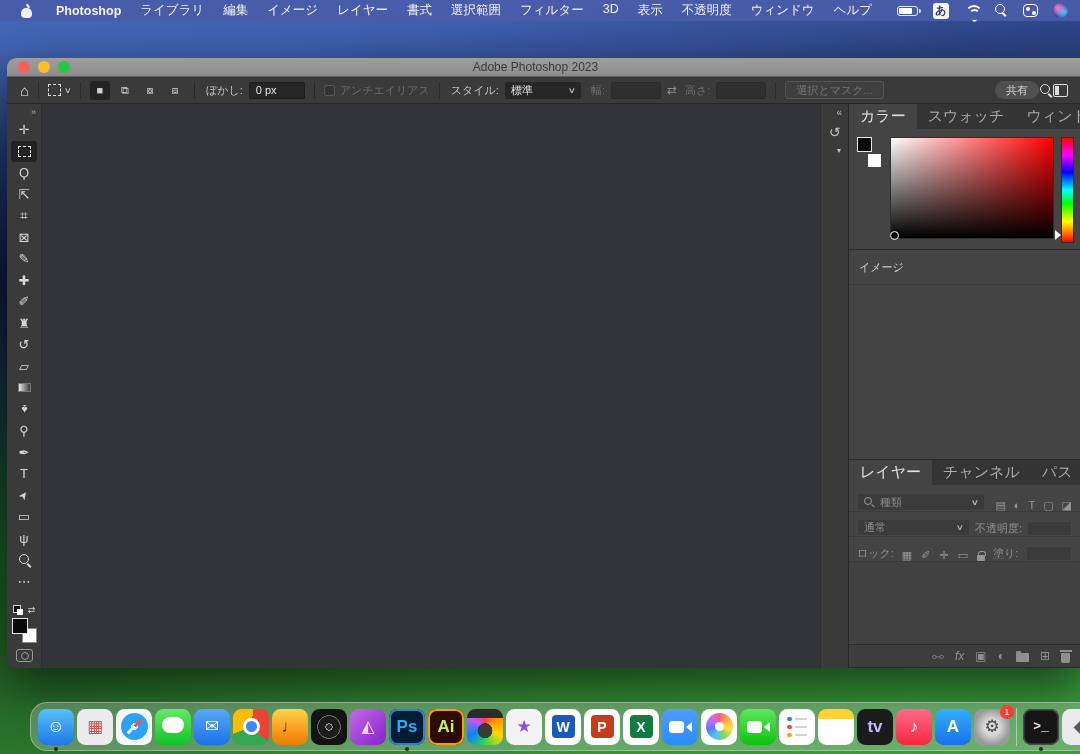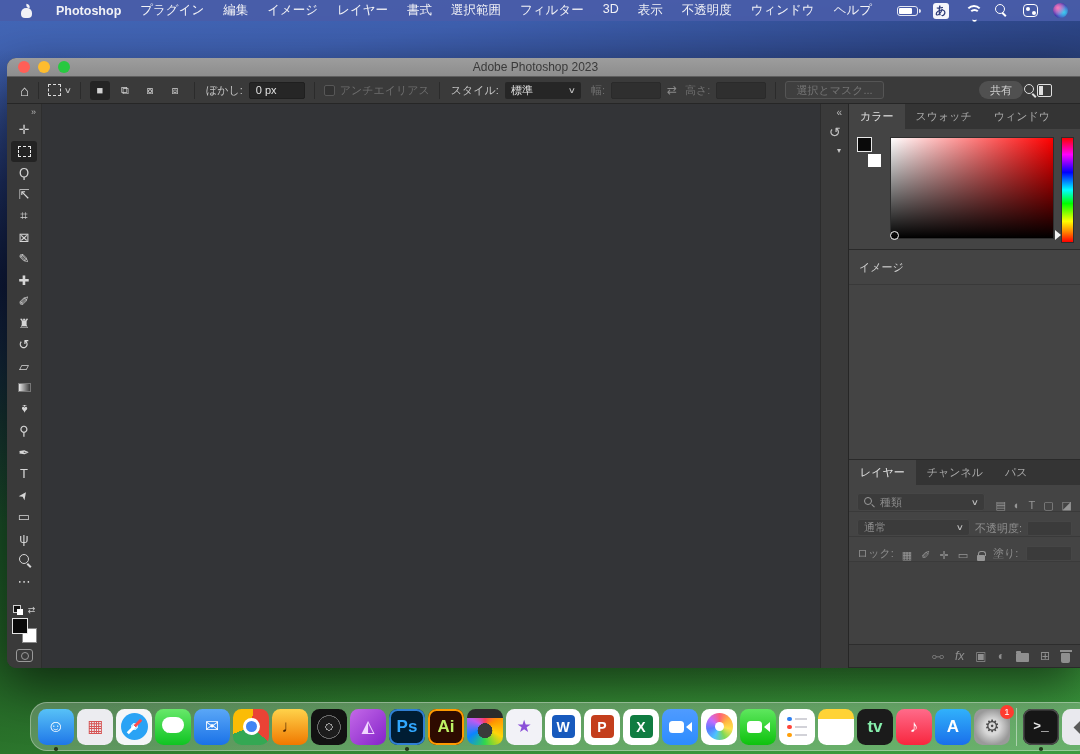--- a/index.html
+++ b/index.html
@@ -78,21 +78,21 @@
   .ob-input { width:56px; height:17px; background:#262626; border:1px solid #1f1f1f; border-radius:2px;
     color:#e2e2e2; font-size:11px; padding:0 6px; font-family:inherit; }
   .ob-input.dis { background:#2f2f2f; border-color:#2a2a2a; }
   .checkbox { width:11px; height:11px; border:1px solid #575757; border-radius:2px; margin-right:5px; background:#323232; }
   .ob-select { width:76px; height:17px; background:#262626; border-radius:2px; display:flex; align-items:center;
     padding:0 6px; color:#e2e2e2; gap:4px; }
   .ob-select .grow { flex:1; }
   .swap { color:#8a8a8a; font-size:12px; margin:0 6px; }
   .ob-btn { height:18px; padding:0 10px; border:1px solid #555; border-radius:3px; background:#3f3f3f;
     color:#757575; display:flex; align-items:center; }
-  .ob-right { margin-left:auto; display:flex; align-items:center; padding-right:28px; }
+  .ob-right { margin-left:auto; display:flex; align-items:center; padding-right:12px; }
   .share-btn { height:18px; padding:0 11px; border-radius:9px; background:#505050; color:#d2d2d2;
     display:flex; align-items:center; font-size:11px; }
   .mag2 { position:relative; width:14px; height:14px; }
   .mag2::before { content:""; position:absolute; left:1px; top:1px; width:8px; height:8px; border:1.6px solid #dedede; border-radius:50%; }
   .mag2::after { content:""; position:absolute; left:10px; top:10px; width:5px; height:1.6px; background:#dedede; transform:rotate(45deg); transform-origin:0 0; }
   .wsicon { width:15px; height:13px; border:1.4px solid #dedede; border-radius:2px; position:relative; }
   .wsicon::before { content:""; position:absolute; left:1px; top:1px; bottom:1px; width:4px; background:#dedede; }
 
   
   .main { flex:1; display:flex; min-height:0; }
@@ -129,21 +129,21 @@
   .strip { width:28px; background:#3a3a3a; border-left:1px solid #2c2c2c; display:flex; flex-direction:column; align-items:center; }
   .strip-collapse { align-self:flex-end; color:#b8b8b8; font-size:10px; padding:3px 6px 6px; }
   .strip-icon { color:#c2c2c2; font-size:14px; margin-bottom:13px; }
   .mini-bubble { width:15px; height:11px; background:#c6c6c6; border-radius:2.5px; position:relative; margin-top:3px; }
   .mini-bubble::after { content:""; position:absolute; left:2px; bottom:-3.5px; border:4px solid transparent; border-top:4px solid #c6c6c6; border-left-width:2px; border-right-width:2px; }
 
   
   .panels { width:232px; background:#444; border-left:1px solid #262626; display:flex; flex-direction:column; }
   .panel { border-bottom:1px solid #2a2a2a; display:flex; flex-direction:column; }
   .tabbar { height:25px; background:#343434; display:flex; align-items:stretch; flex:0 0 auto; }
-  .tab { padding:0 11px; display:flex; align-items:center; font-size:11px; color:#ababab; white-space:nowrap; }
+  .tab { padding:0 11px; display:flex; align-items:center; font-size:15px; color:#ababab; white-space:nowrap; }
   .tab.active { background:#444; color:#e2e2e2; border-radius:0 0 0 0; }
   .p-color { height:146px; }
   .color-body { flex:1; display:flex; padding:8px 6px 10px 8px; gap:7px; }
   .cp-swatches { position:relative; width:26px; height:26px; flex:0 0 auto; }
   .cp-swatches .b { position:absolute; right:2px; bottom:-4px; width:13px; height:13px; background:#fff; }
   .cp-swatches .f { position:absolute; left:0; top:0; width:15px; height:15px; background:#0a0a0a; border:1.5px solid #e8e8e8; }
   .satbox { position:relative; flex:1; border:1px solid #2e2e2e;
     background:linear-gradient(180deg, rgba(0,0,0,0), #000), linear-gradient(90deg,#fff,#ff0000); }
   .sat-pick { position:absolute; left:-1px; bottom:-2px; width:9px; height:9px; border:1.4px solid #f2f2f2; border-radius:50%; }
   .huebar { position:relative; width:13px; flex:0 0 auto; margin-bottom:-4px; border:1px solid #2e2e2e;
@@ -224,21 +224,21 @@
 </head>
 <body>
 
 <div class="desktop">
 
   <div class="menubar">
     <div class="mb-left">
       <span class="apple"></span>
       <span class="mb-app">Photoshop</span>
       <span class="mb-items">
-          <span class="mb-item">プラグイン</span>
+          <span class="mb-item">ライブラリ</span>
           <span class="mb-item">編集</span>
           <span class="mb-item">イメージ</span>
           <span class="mb-item">レイヤー</span>
           <span class="mb-item">書式</span>
           <span class="mb-item">選択範囲</span>
           <span class="mb-item">フィルター</span>
           <span class="mb-item">3D</span>
           <span class="mb-item">表示</span>
           <span class="mb-item">不透明度</span>
           <span class="mb-item">ウィンドウ</span>
@@ -569,21 +569,21 @@
         </span><span class="dk cam" style="background: linear-gradient(rgb(94, 231, 94), rgb(14, 194, 14));">
           <span class="g"></span>
           <span></span>
         </span><span class="dk remind" style="background: rgb(255, 255, 255);">
           <span class="g"></span>
           <span></span>
         </span><span class="dk" style="background: linear-gradient(rgb(255, 211, 53) 0px, rgb(255, 211, 53) 27%, rgb(255, 255, 255) 27%);">
           <span class="g"></span>
           <span></span>
         </span><span class="dk" style="background: rgb(27, 27, 27);">
-          <span class="g" style="color: #86efac;">tv</span>
+          <span class="g" style="color: #c4b5fd;">tv</span>
           <span></span>
         </span><span class="dk" style="background: linear-gradient(rgb(255, 107, 138), rgb(248, 38, 62));">
           <span class="g" style="color: rgb(255, 255, 255);">♪</span>
           <span></span>
         </span><span class="dk" style="background: linear-gradient(rgb(49, 177, 251), rgb(26, 111, 234));">
           <span class="g" style="color: rgb(255, 255, 255);">A</span>
           <span></span>
         </span><span class="dk" style="background: radial-gradient(circle, rgb(216, 216, 216) 0px, rgb(216, 216, 216) 30%, rgb(154, 154, 154) 70%);">
           <span class="g" style="color: rgb(74, 74, 74);">⚙</span>
           <span class="badge">1</span>

